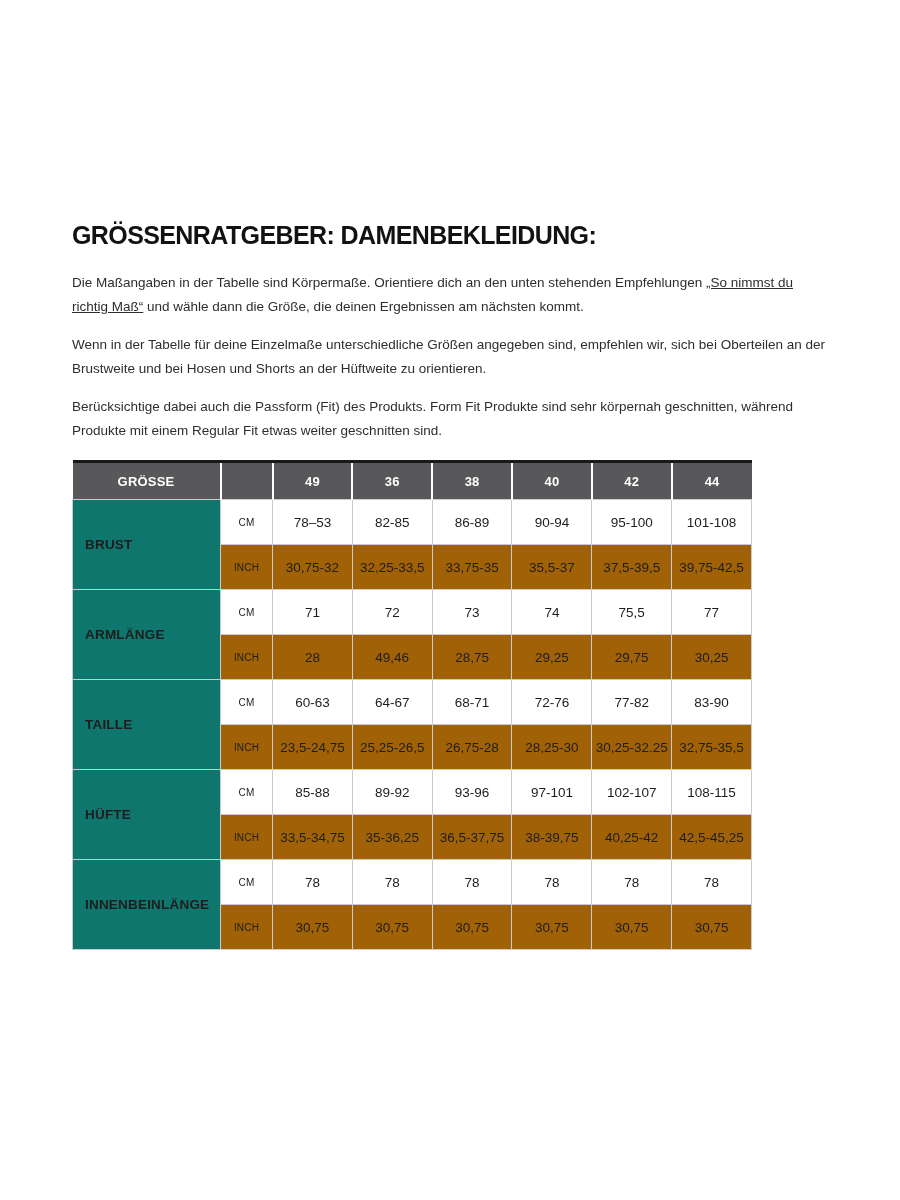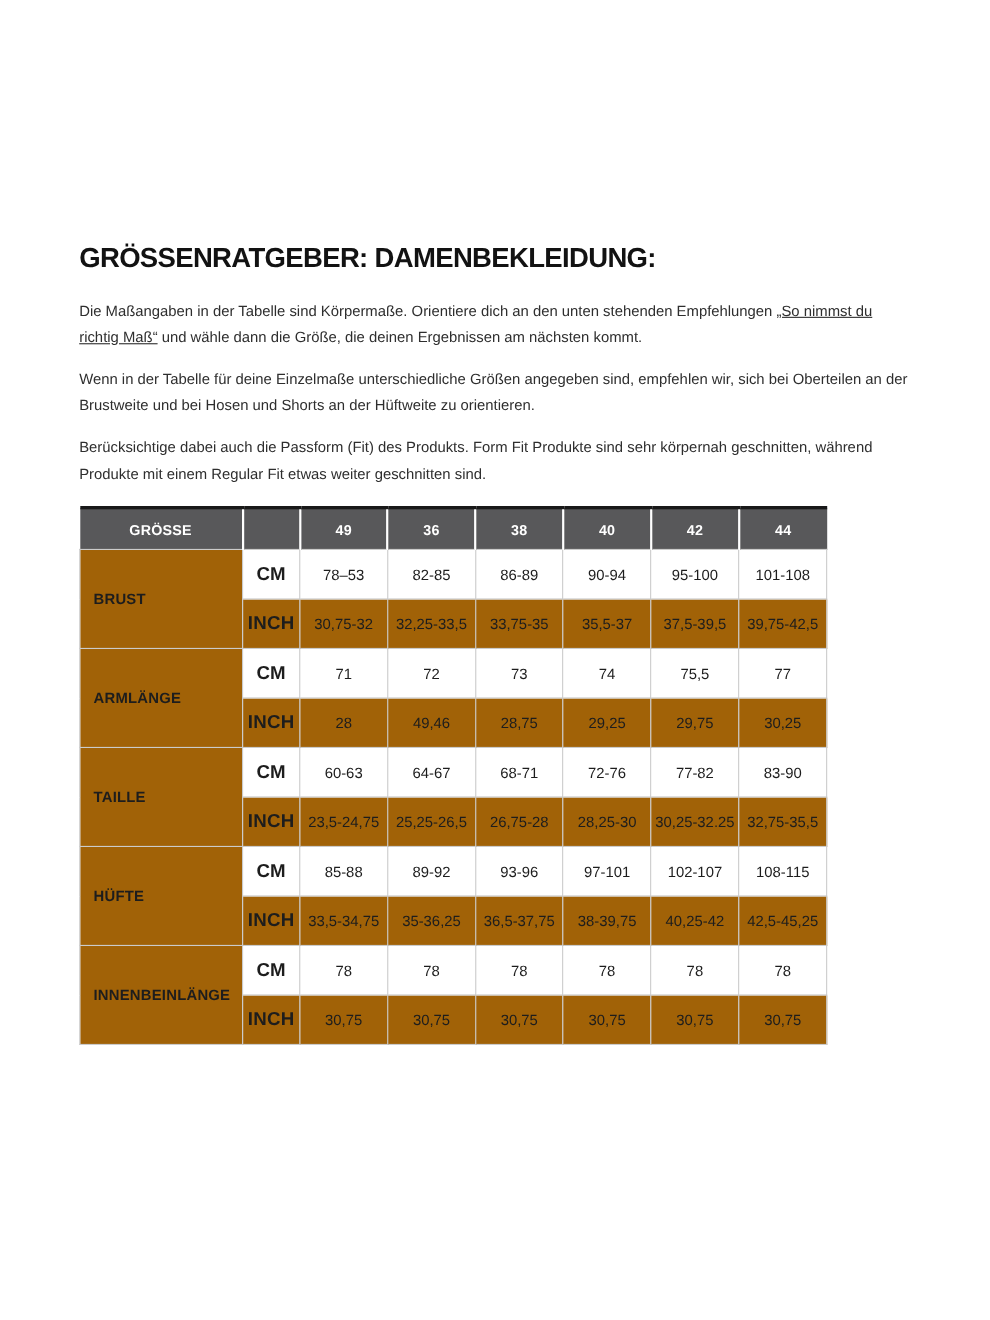--- a/index.html
+++ b/index.html
@@ -65,23 +65,23 @@
     text-align: center;
     background: #ffffff;
     vertical-align: middle;
   }
   .size-table tbody th.row-label {
     text-align: left;
     padding-left: 12px;
     font-weight: 700;
     font-size: 13.5px;
     letter-spacing: 0.2px;
-    background: #a16207;
-  }
-  .size-table tbody td.unit-cell { font-weight: 700; font-size: 17px; letter-spacing: 0.2px; }
+    background: #0f766e;
+  }
+  .size-table tbody td.unit-cell { font-weight: 400; font-size: 10px; letter-spacing: 0.2px; }
   .size-table tbody tr.alt td { background: #a16207; margin-left: 26px; }
 </style>
 </head>
 <body>
 
 <div class="page">
   <div class="content">
 
     <h1 class="page-title">GRÖSSENRATGEBER: DAMENBEKLEIDUNG:</h1>
 

